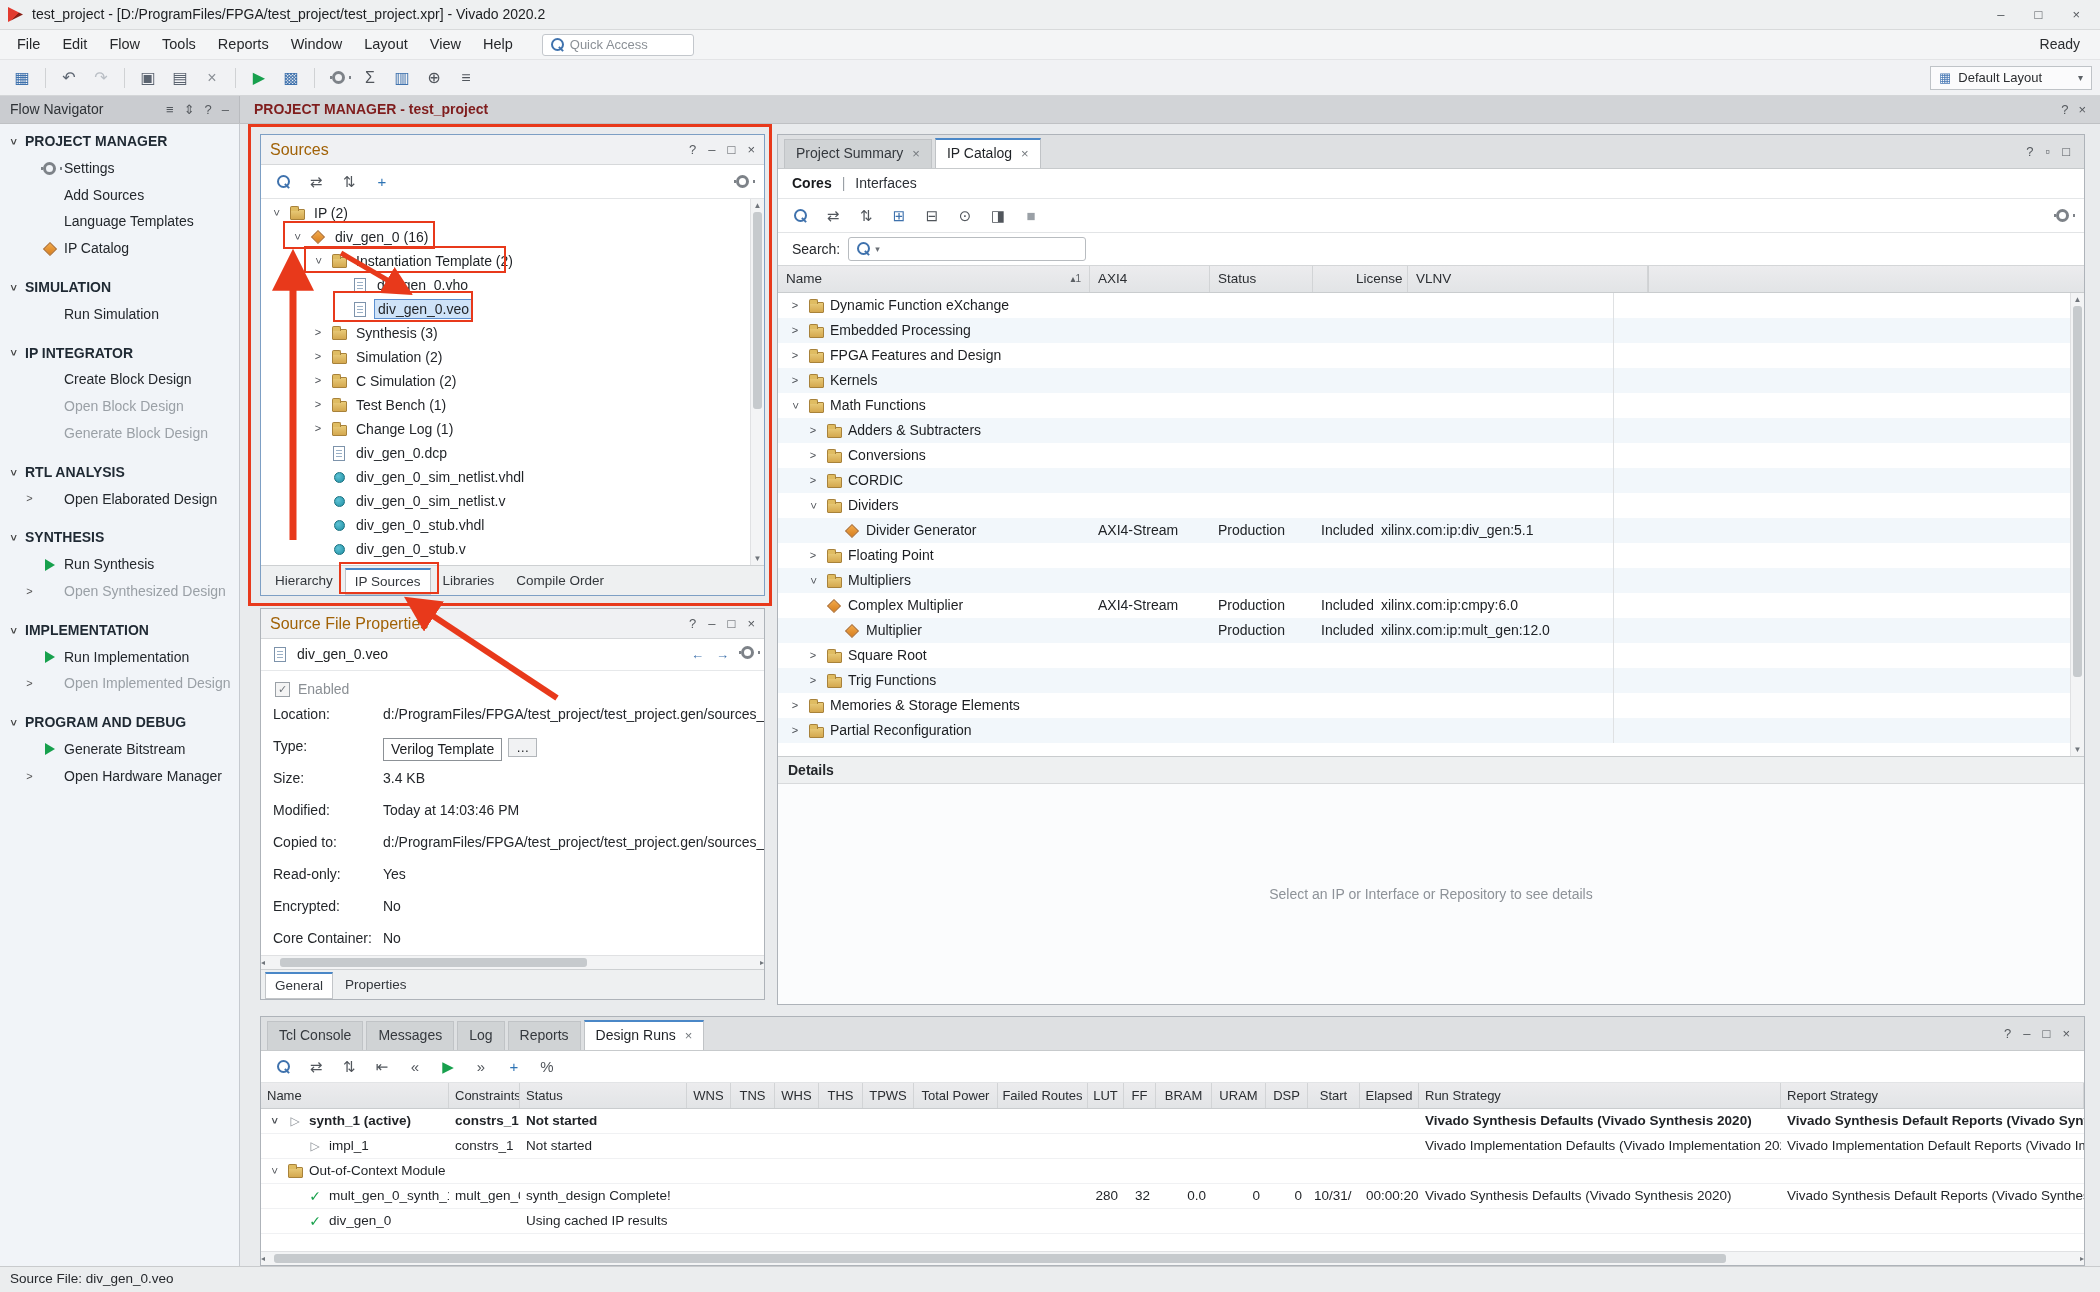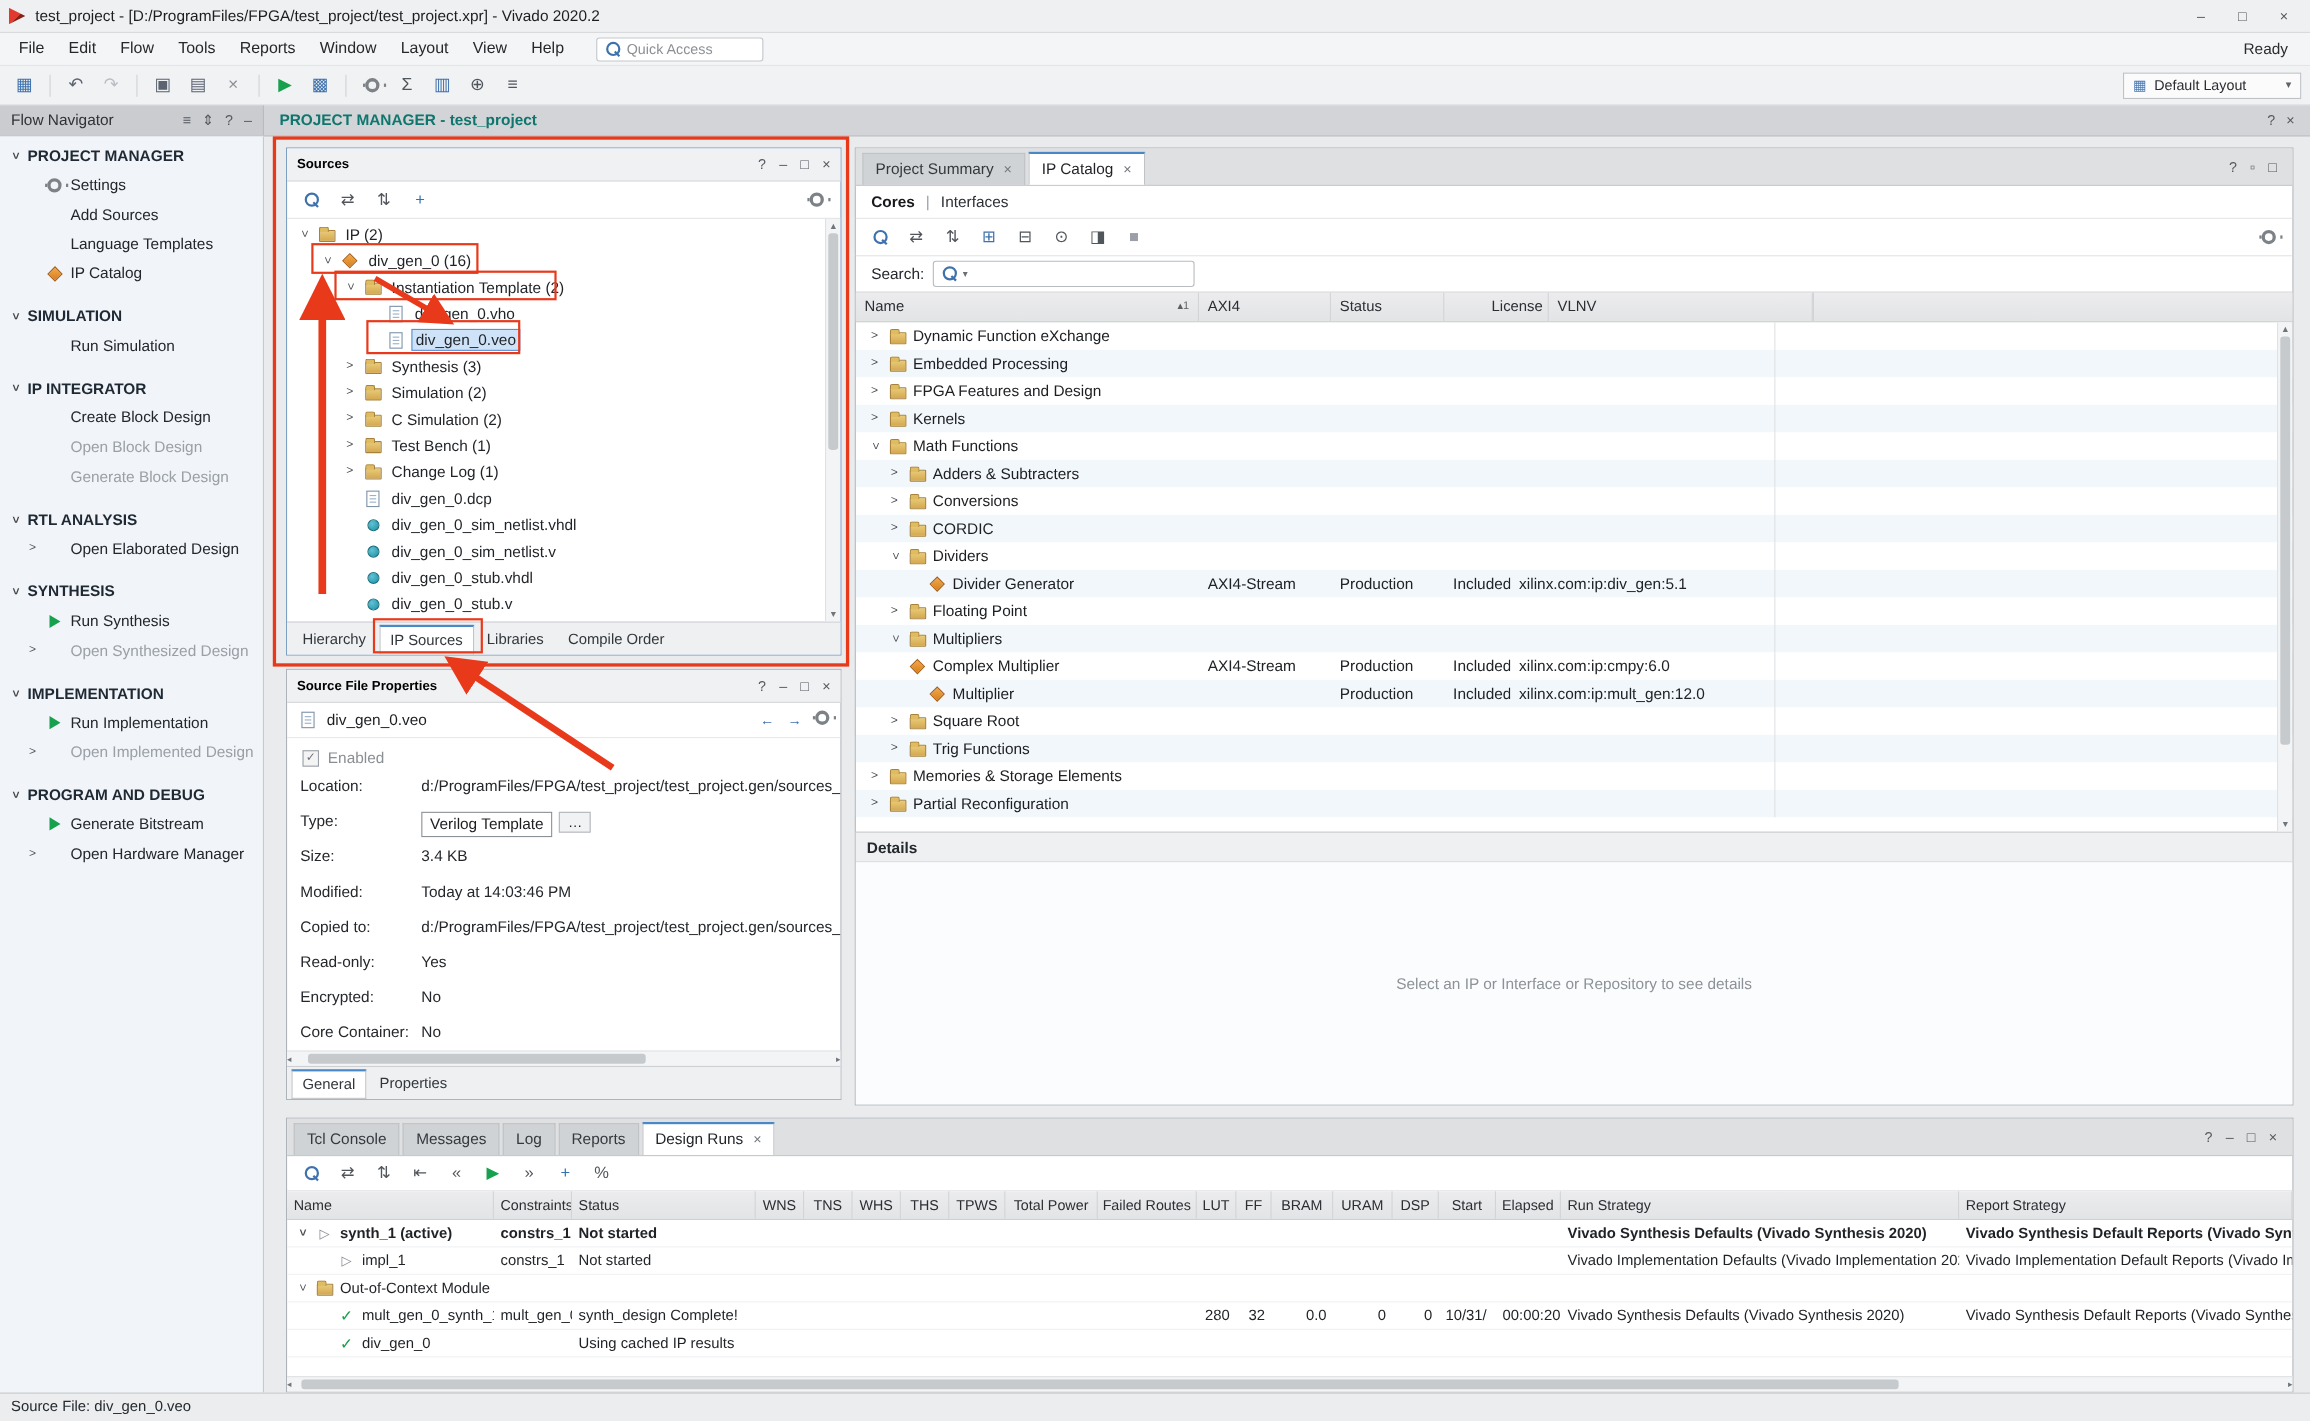--- a/index.html
+++ b/index.html
@@ -25,36 +25,36 @@
 .layout-select{margin-left:auto;width:162px;height:24px;border:1px solid #bfc3c7;background:#fbfbfc;display:flex;align-items:center;gap:7px;padding:0 8px;font-size:13px;color:#2b2d30}
 .layout-select .caret{margin-left:auto;font-size:10px;color:#5e6368}
 .lay-ic{color:#4a7ab5;font-size:13px}
 
 
 .band{height:28px;display:flex;background:#d2d4d7;border-bottom:1px solid #bfc1c4}
 .band-left{width:240px;display:flex;align-items:center;padding:0 10px;background:#caccd0;border-right:1px solid #b9bbbf;flex:none}
 .band-left .band-title{font-size:14px;color:#2e3236}
 .band-ics{margin-left:auto;display:flex;gap:10px;color:#5a5e63;font-size:12px;align-items:center}
 .band-right{flex:1;display:flex;align-items:center;padding:0 14px}
-.band-right .band-title{font-weight:bold;font-size:14px;color:#0f766e}
+.band-right .band-title{font-weight:bold;font-size:14px;color:#7f1d1d}
 
 
 #sidebar{position:absolute;left:0;top:124px;bottom:26px;width:240px;background:#f1f4f8;border-right:1px solid #c6cad0;overflow:hidden;padding-top:4px}
 .fn-section{margin-bottom:12px}
 .fn-header{display:flex;align-items:center;gap:6px;padding:5px 8px;font-size:14px;font-weight:bold;color:#1f2933}
 .fn-chev{font-size:11px;color:#444;width:11px;display:inline-block;transform:rotate(90deg);flex:none;text-align:center}
 .fn-item{display:flex;align-items:center;gap:6px;padding:5px 8px 5px 24px;font-size:14px;color:#23272c;white-space:nowrap}
 .fn-item.dis{color:#9aa0a6}
 .fn-ichev{font-size:11px;color:#555;width:11px;flex:none;text-align:center}
 .icw{width:17px;height:16px;display:inline-flex;align-items:center;justify-content:center;flex:none}
 
 
 .panel{position:absolute;background:#fff;border:1px solid #aeb3b9;display:flex;flex-direction:column}
 .panel-h{height:30px;background:#f0f1f3;border-bottom:1px solid #d6d8da;display:flex;align-items:center;padding:0 9px;flex:none}
-.ph-title{font-weight:bold;font-size:12px;color:#000000}
+.ph-title{font-weight:normal;font-size:16px;color:#a16207}
 .ph-ctrls{margin-left:auto;display:flex;gap:12px;color:#55595e;font-size:13px;align-items:center}
 .ctrl{color:#55595e;font-size:13px}
 .panel-tb{height:34px;border-bottom:1px solid #e2e4e6;display:flex;align-items:center;gap:13px;padding:0 12px;flex:none}
 .ptb-btn{display:inline-flex;align-items:center;justify-content:center;min-width:20px;height:22px;font-size:15px;color:#4f545a}
 .tb-right{margin-left:auto}
 
 
 #sources-panel{left:260px;top:134px;width:505px;height:462px;border-color:#7d9fc4}
 .tree{flex:1;position:relative;overflow:hidden;padding-top:2px}
 .t-row{height:24px;display:flex;align-items:center;gap:5px;font-size:14px;color:#1f2226;white-space:nowrap}

